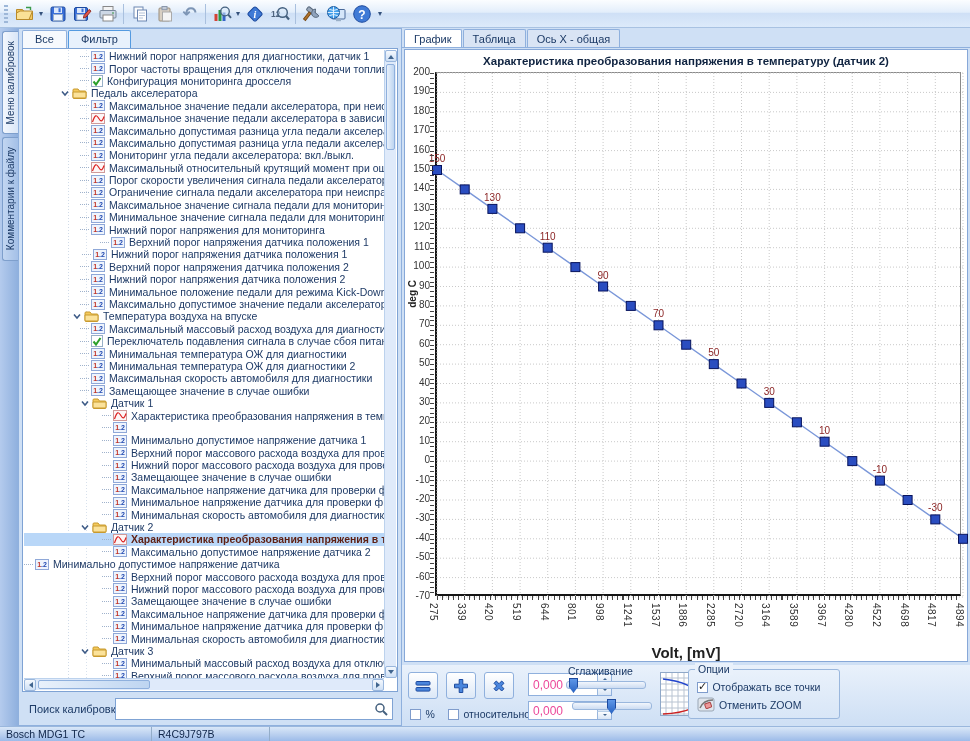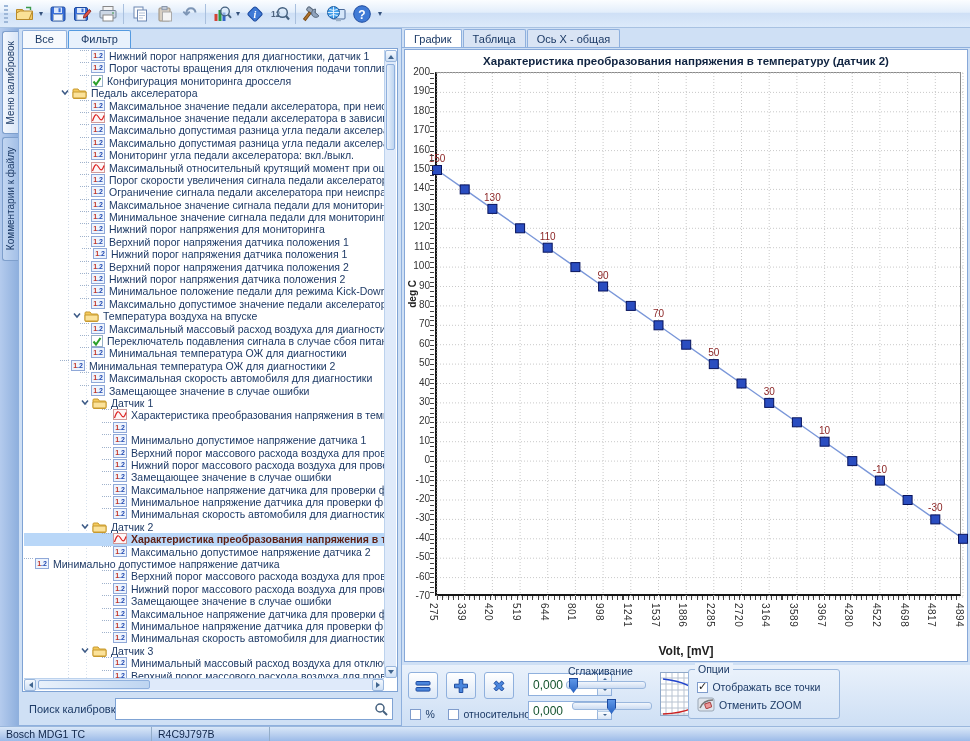--- a/index.html
+++ b/index.html
@@ -36,21 +36,21 @@
     border-bottom:none; border-radius:2px 2px 0 0; background:#dce7f6; }
   .lp-tab.active { background:#f6f9fd; }
   .lp-tab.hot { border-color:#549ae0; background:#e8f1fc; }
   .tree-wrap { position:absolute; left:3px; right:3px; top:19px; bottom:33px;
     background:#fff; border:1px solid #7fa3d4; }
   #tree { position:absolute; left:1px; top:1px; right:13px; bottom:13px; overflow:hidden;
     background:
       repeating-linear-gradient(180deg, rgba(170,190,215,.55) 0 1px, transparent 1px 3px) 44px 0/1px 100% no-repeat,
       repeating-linear-gradient(180deg, rgba(170,190,215,.45) 0 1px, transparent 1px 3px) 62px 0/1px 100% no-repeat,
       #fff; }
-  .trow { height:12.4px; display:flex; white-space:nowrap;
+  .trow { height:12.4px; display:flex; align-items:center; white-space:nowrap;
     font-size:10.5px; color:#1e3a66; cursor:default; }
   .trow.selected { background:#b9d7f8; color:#5e1f12; font-weight:bold; }
   .dash { width:9px; border-top:1px dotted #9fb2cc; margin-right:2px; flex:0 0 auto; }
   .ticon { flex:0 0 auto; margin-right:4px; display:inline-flex; }
   .chev { flex:0 0 auto; margin-right:2px; display:inline-flex; }
   .ico-num { display:inline-flex; align-items:center; justify-content:center;
     width:14px; height:11px; border:1px solid #8fa8d8; background:#eef4fd;
     font-size:7px; font-weight:bold; line-height:1; }
   .ico-num b { color:#c03327; font-weight:bold; } .ico-num i { color:#1f47b0; font-style:normal; }
   
@@ -84,30 +84,30 @@
     border-left:2px solid #151515; border-bottom:2px solid #151515; }
   .plot svg { position:absolute; left:0; top:0; overflow:visible; }
   .tickx { position:absolute; left:0; top:calc(100% + 2px); width:100%; height:4px;
     background:repeating-linear-gradient(90deg,#444 0 1px,transparent 1px 5.3px); }
   .ticky { position:absolute; left:-7px; top:0; width:4px; height:100%;
     background:repeating-linear-gradient(180deg,#444 0 1px,transparent 1px 4.85px); }
   .ylab { position:absolute; width:25px; text-align:right; font-size:10px; color:#333; }
   .xlab { position:absolute; writing-mode:vertical-rl; font-size:10px; color:#333; letter-spacing:.5px; }
   .ytitle { position:absolute; left:2px; top:230px; writing-mode:vertical-rl; transform:rotate(180deg);
     font-size:10px; font-weight:bold; color:#222; }
-  .xtitle { position:absolute; left:0; right:0; top:594px; text-align:center; font-size:12px; font-weight:bold; color:#222; }
+  .xtitle { position:absolute; left:0; right:0; top:594px; text-align:center; font-size:15px; font-weight:bold; color:#222; }
 
   
   .controls { position:absolute; left:0; right:0; top:637px; height:58px;
     background:linear-gradient(#e9f1fb,#cfe0f5); }
   .cbtn { position:absolute; width:30px; height:27px; background:linear-gradient(#ffffff,#dce8f7);
     border:1px solid #8fb0dd; border-radius:3px; display:flex; align-items:center; justify-content:center; }
   .cbtn svg { display:block; }
   .spin { position:absolute; height:23px; background:#fff; border:1px solid #8fb0dd; }
-  .spin .val { position:absolute; left:4px; top:4px; font-size:12px; color:#14532d; }
+  .spin .val { position:absolute; left:4px; top:4px; font-size:12px; color:#ec4899; }
   .spin .sbt { position:absolute; right:0; width:14px; height:50%; background:linear-gradient(#fafcfe,#d8e5f5);
     border-left:1px solid #9ab7dd; display:flex; align-items:center; justify-content:center; }
   .spin .sbt.up { top:0; } .spin .sbt.dn { bottom:0; border-top:1px solid #b9cfe8; }
   .spin .sbt .tri { border-width:2.5px; }
   .cb { display:inline-block; width:11px; height:11px; border:1px solid #7f9ccc; background:#fff;
     position:relative; vertical-align:-2px; }
   .cb.checked::after { content:"✓"; position:absolute; left:0px; top:-3px; font-size:11px; color:#1a1a1a; font-weight:bold; }
   .clabel { font-size:10.5px; color:#1c3a66; }
   .grp { position:absolute; border:1px solid #9ab7dd; border-radius:3px; }
   .grp > .legend { position:absolute; top:-7px; left:6px; background:inherit; padding:0 3px; font-size:10.5px; color:#1c3a66;
@@ -393,21 +393,21 @@
         <div class="trow" style="padding-left: 56px;">
           <span class="dash"></span>
           <span class="ticon">
             <span class="ico-num">
               <b>1</b>
               <i>.2</i>
             </span>
           </span>
           <span>Нижний порог напряжения для мониторинга</span>
         </div>
-        <div class="trow" style="padding-left: 56px;">
+        <div class="trow" style="padding-left: 76px;">
           <span class="dash"></span>
           <span class="ticon">
             <span class="ico-num">
               <b>1</b>
               <i>.2</i>
             </span>
           </span>
           <span>Верхний порог напряжения датчика положения 1</span>
         </div>
         <div class="trow" style="padding-left: 58px;">
@@ -495,21 +495,21 @@
         <div class="trow" style="padding-left: 56px;">
           <span class="dash"></span>
           <span class="ticon">
             <span class="ico-num">
               <b>1</b>
               <i>.2</i>
             </span>
           </span>
           <span>Минимальная температура ОЖ для диагностики</span>
         </div>
-        <div class="trow" style="padding-left: 36px;">
+        <div class="trow" style="padding-left: 56px;">
           <span class="dash"></span>
           <span class="ticon">
             <span class="ico-num">
               <b>1</b>
               <i>.2</i>
             </span>
           </span>
           <span>Минимальная температура ОЖ для диагностики 2</span>
         </div>
         <div class="trow" style="padding-left: 56px;">

